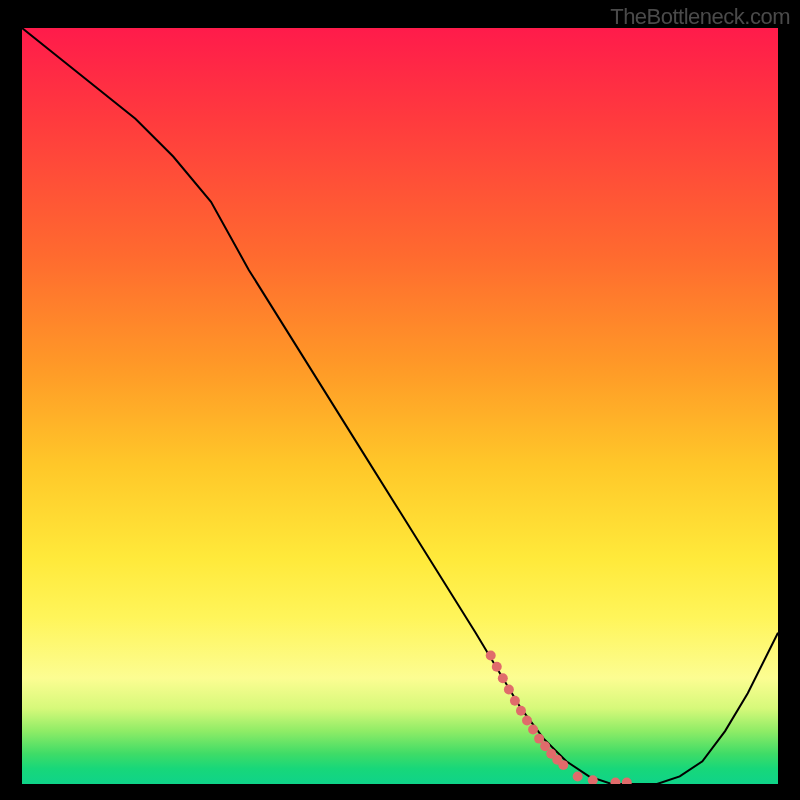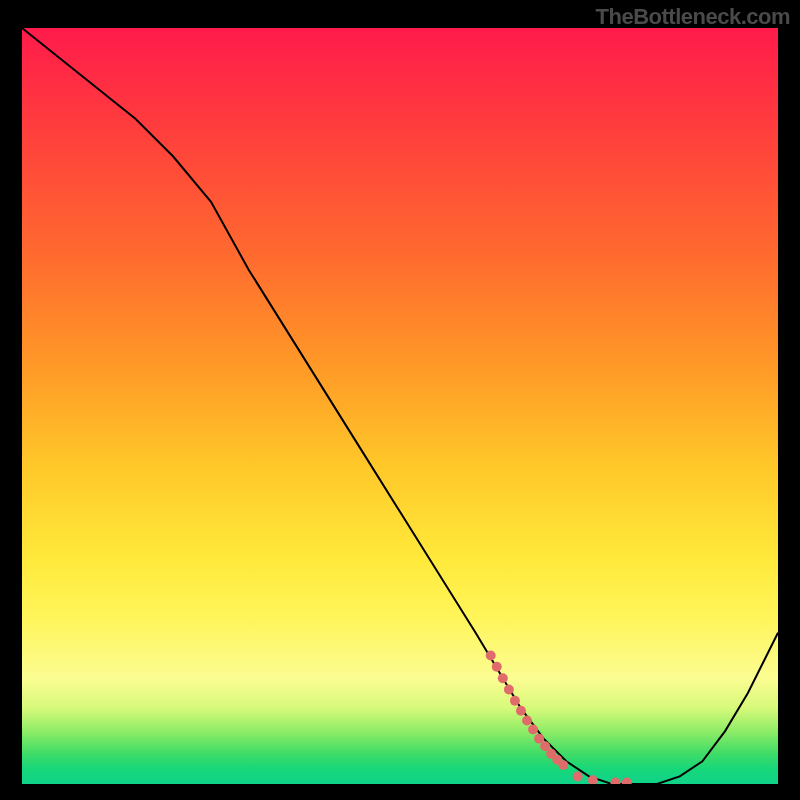--- a/index.html
+++ b/index.html
@@ -15,21 +15,21 @@
     position: relative;
     width: 800px;
     height: 800px;
   }
   .watermark {
     position: absolute;
     top: 4px;
     right: 10px;
     color: #4a4a4a;
     font-size: 22px;
-    font-weight: bold;
+    font-weight: normal;
     letter-spacing: -0.5px;
     z-index: 20;
   }
   .plot-frame {
     position: absolute;
     left: 20px;
     top: 26px;
     width: 760px;
     height: 760px;
     box-sizing: border-box;

